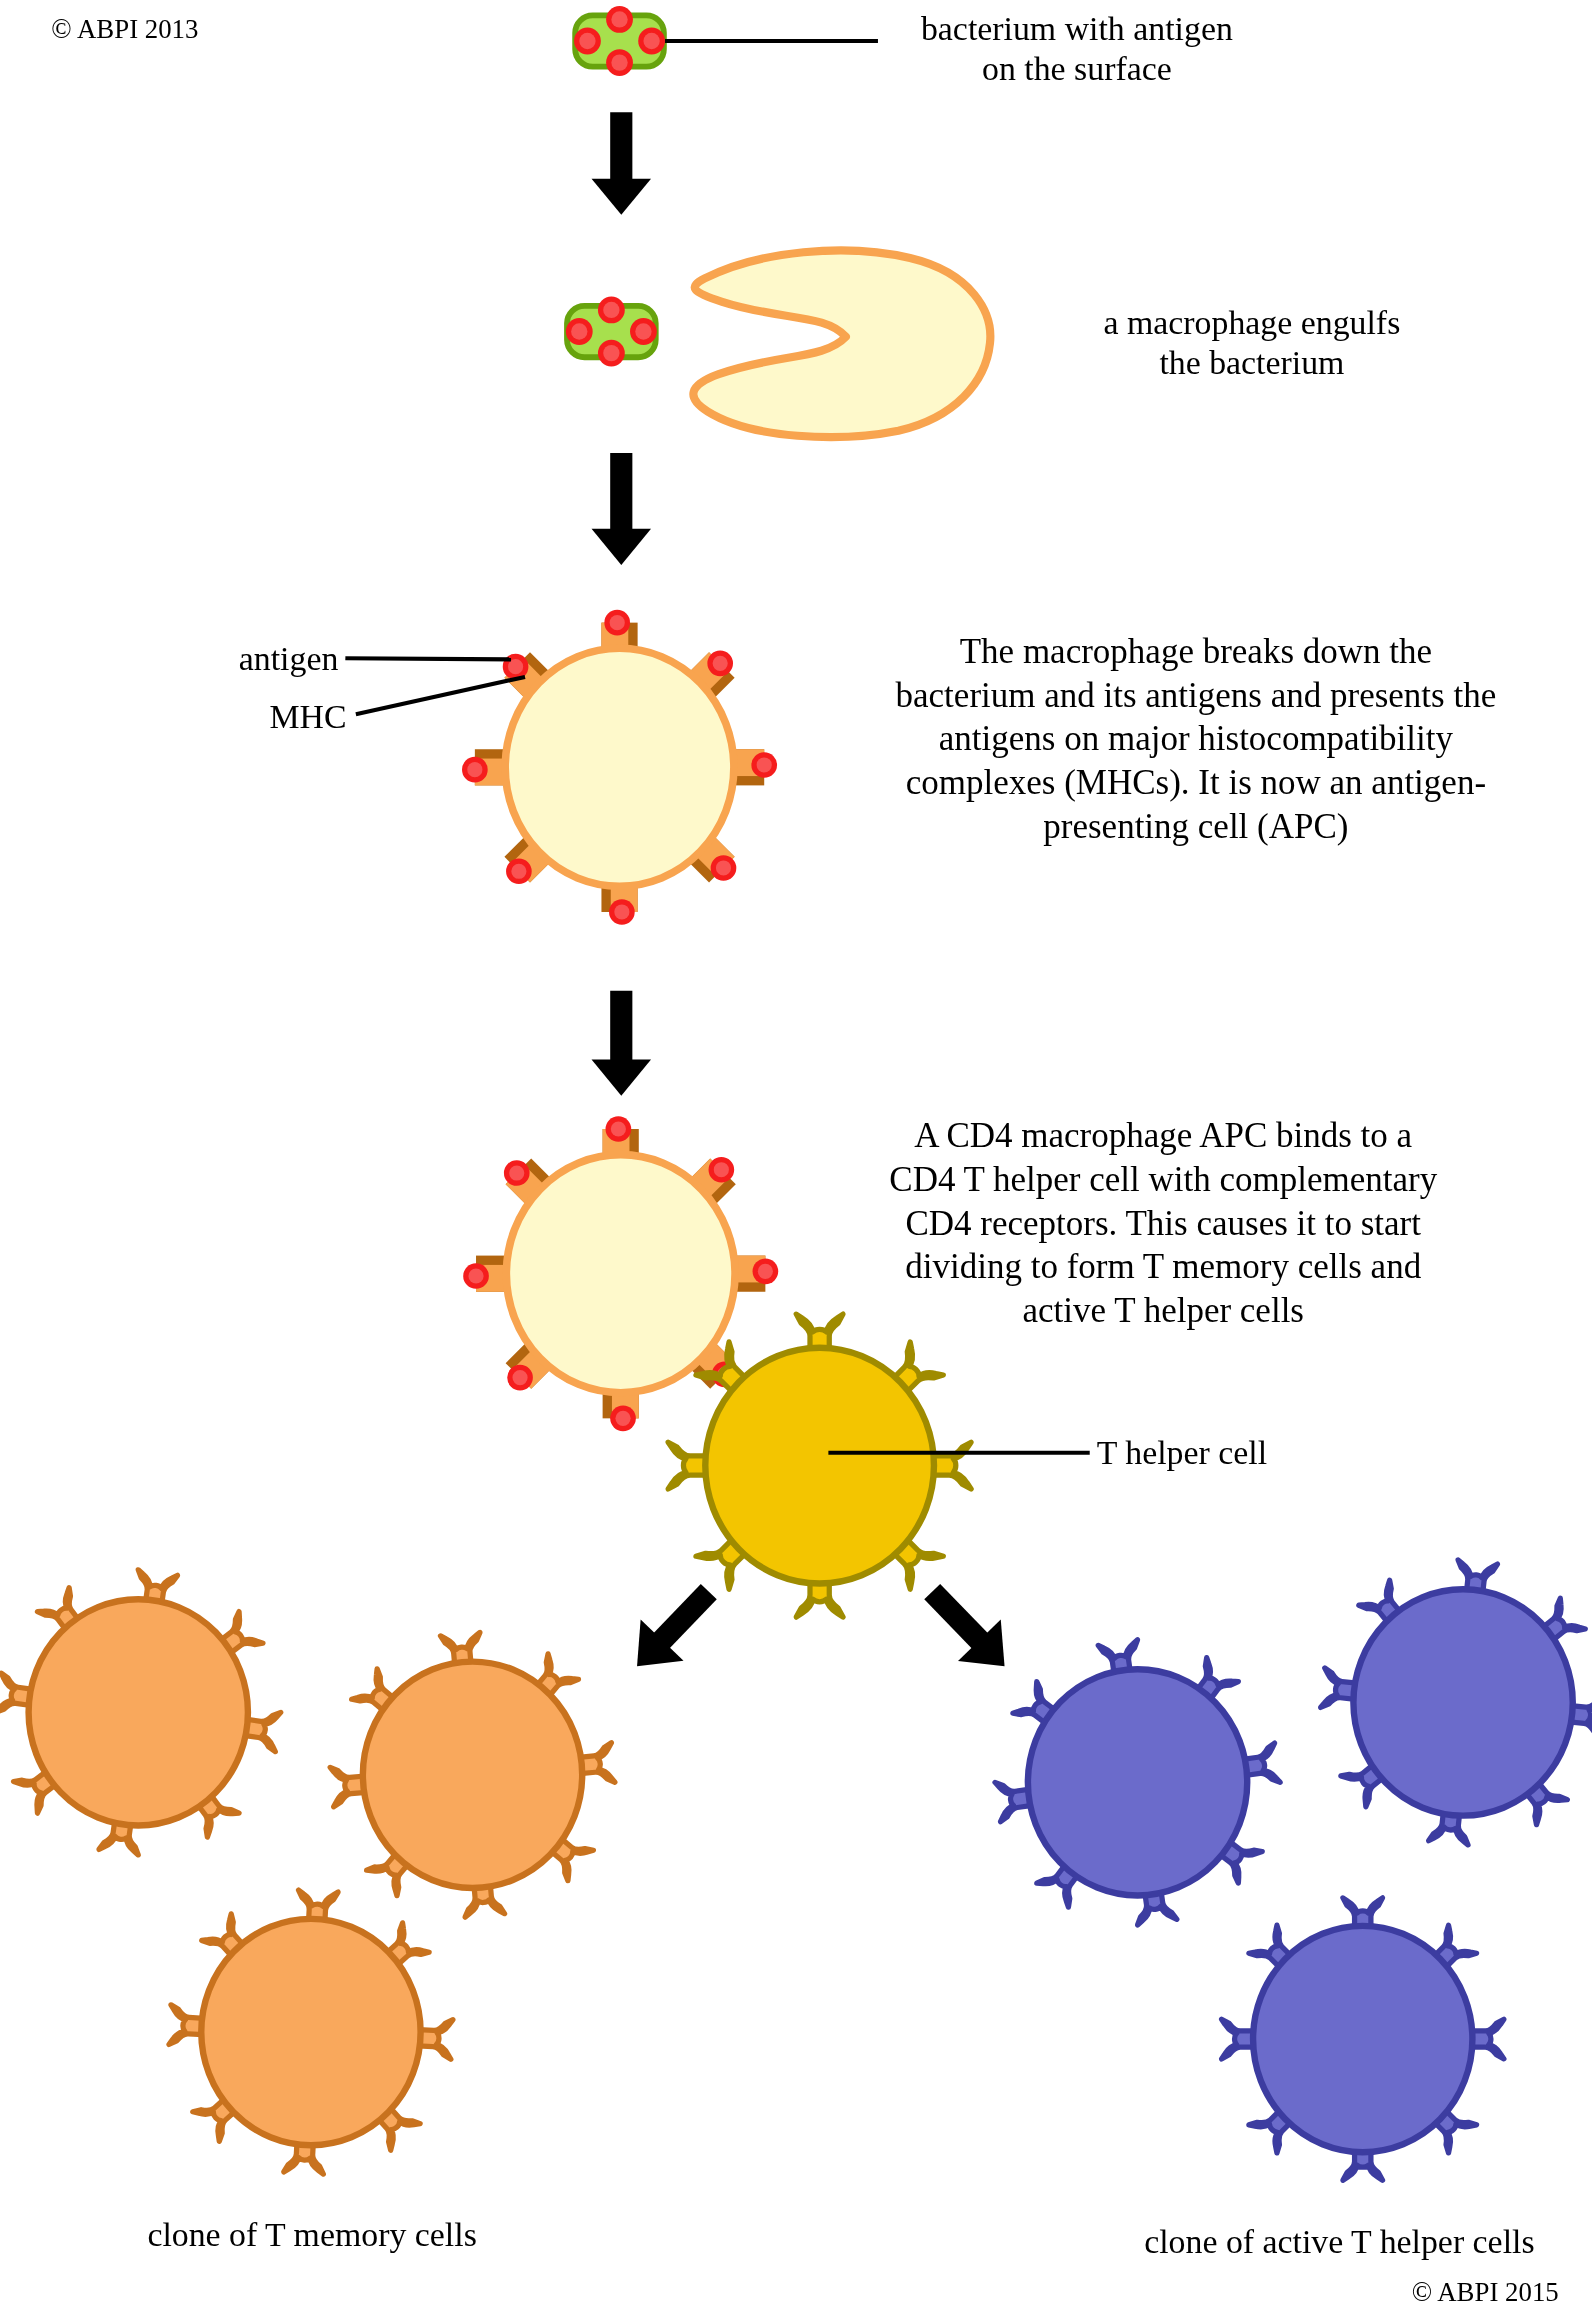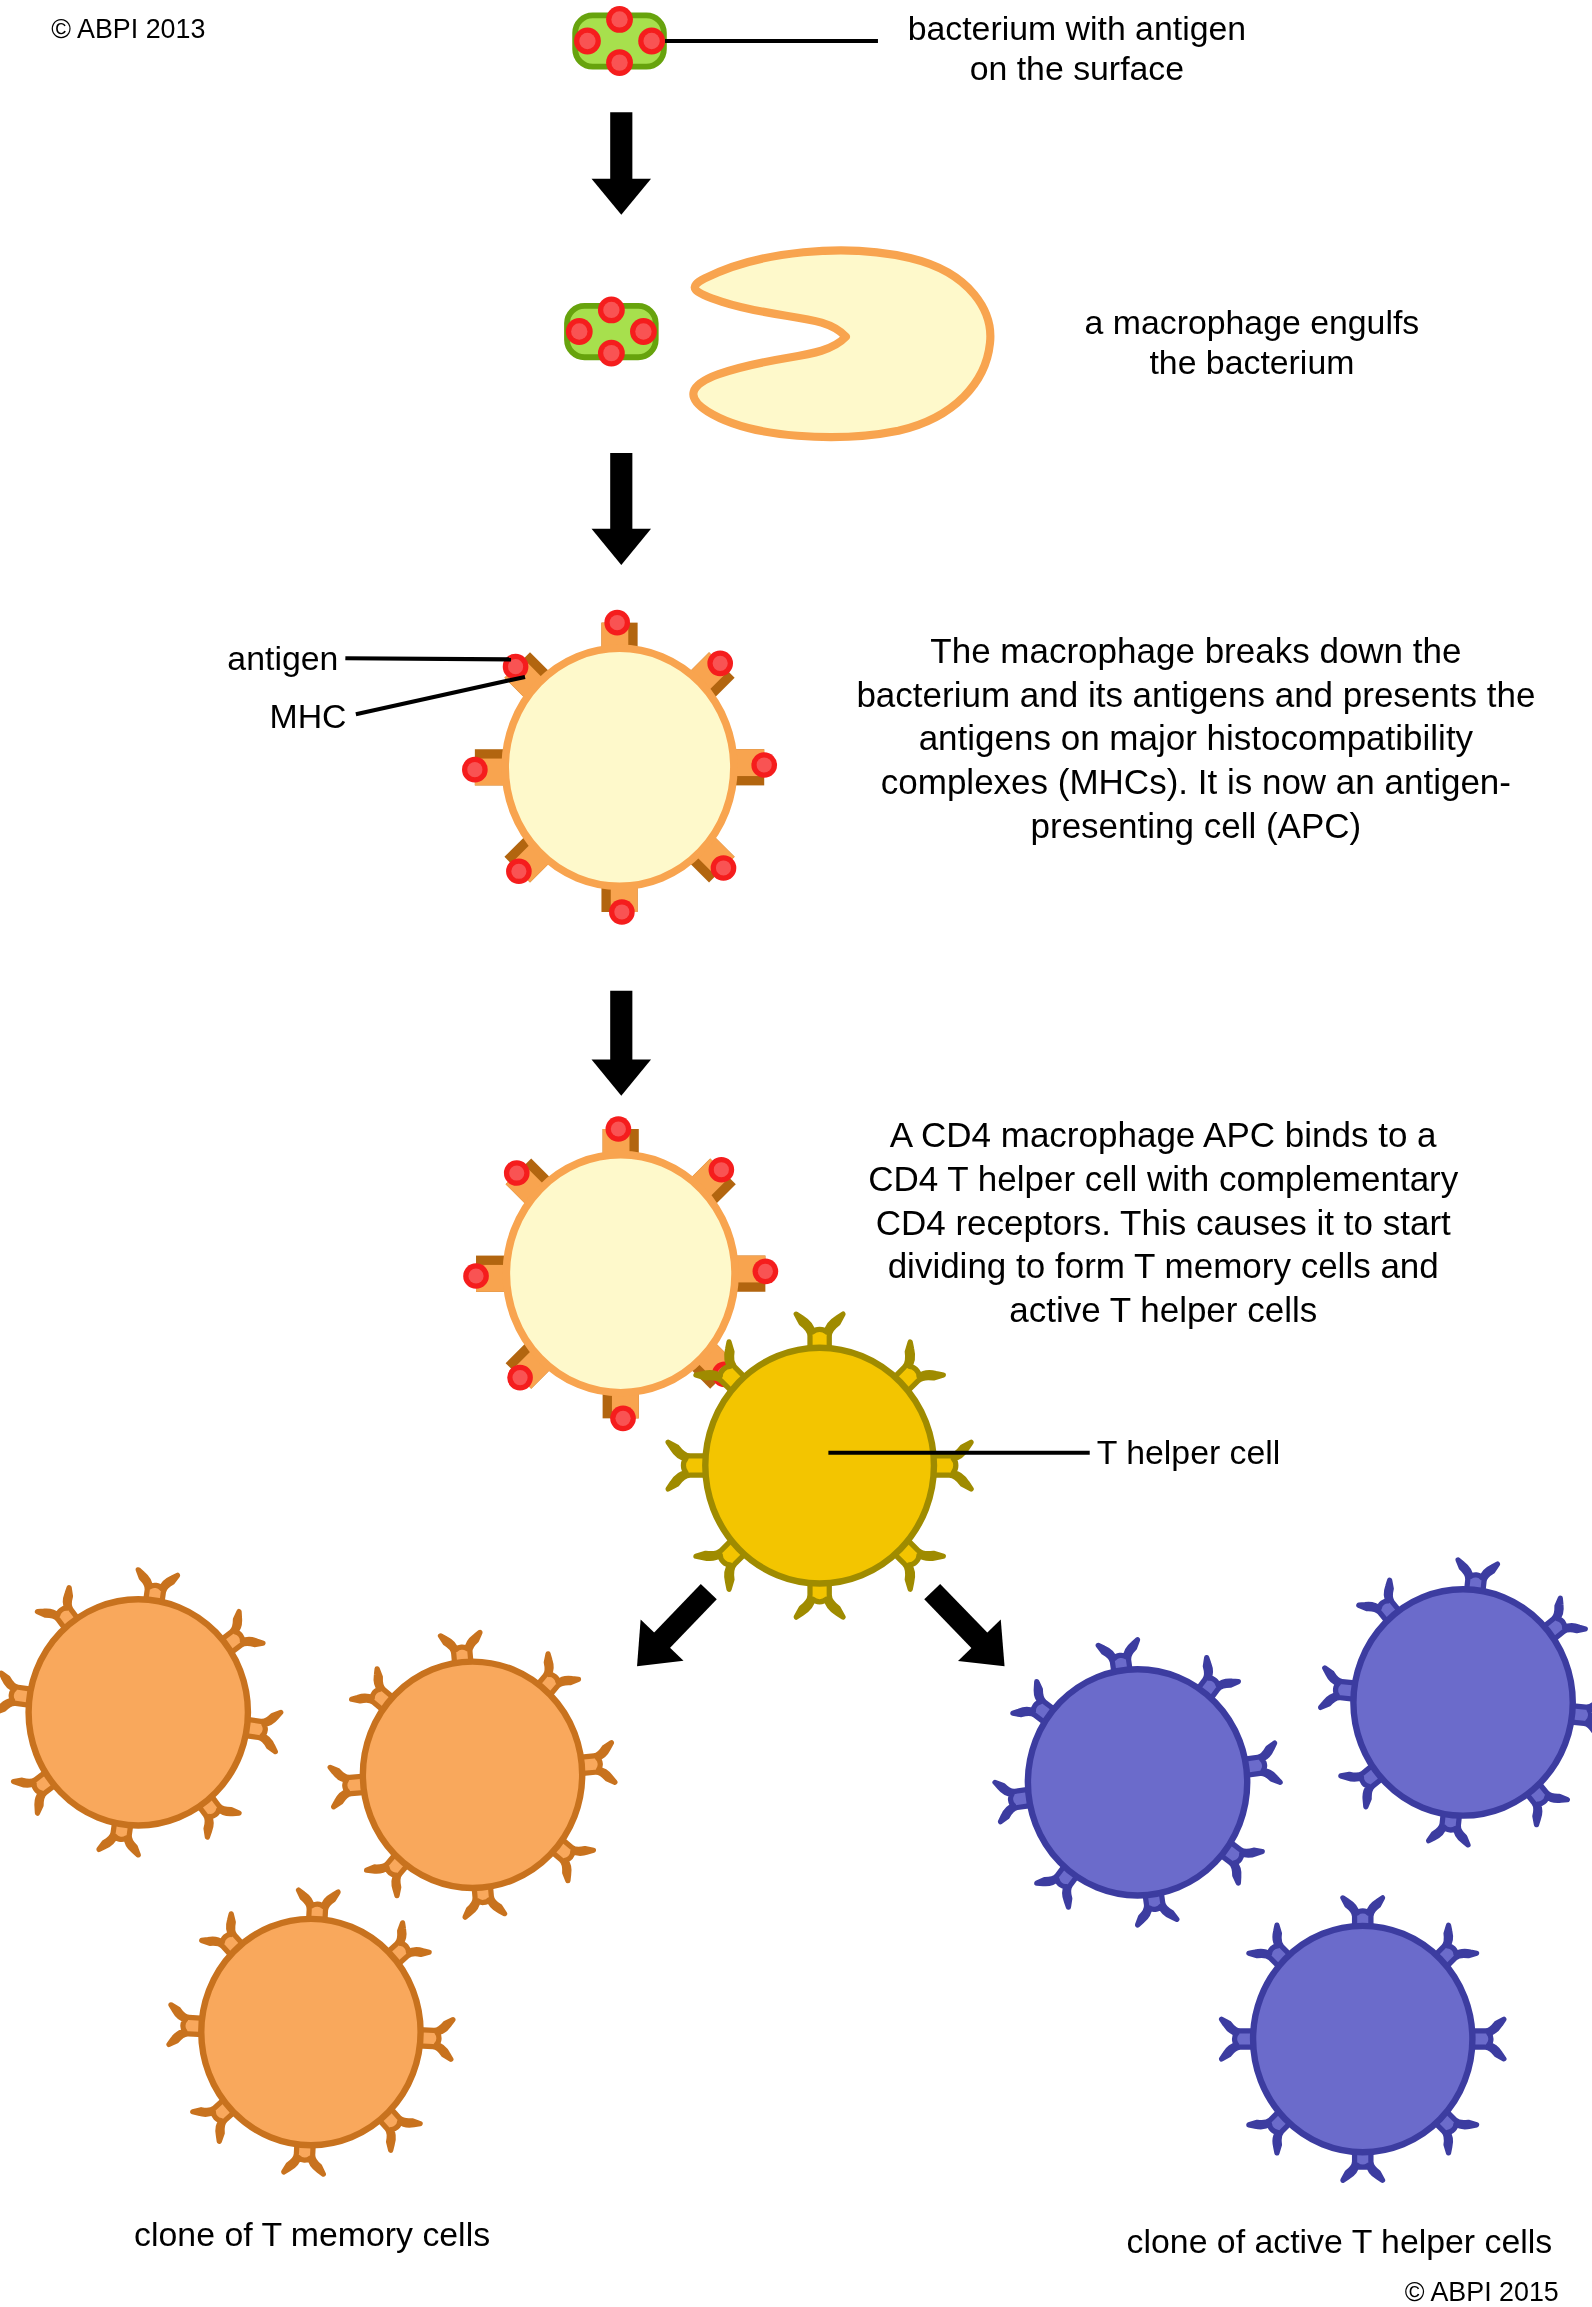--- a/index.html
+++ b/index.html
@@ -1,17 +1,17 @@
 <!DOCTYPE html>
 <html style="font-size:9.3px"><head>
 <meta charset="utf-8">
 <style>
   html,body{margin:0;padding:0;background:#ffffff;}
   body{width:1592px;height:2307px;font-family:"Liberation Sans",sans-serif;}
-  #stage{position:relative;width:1592px;height:2307px;background:#ffffff;overflow:hidden;}
+  #stage{position:relative;width:1592px;height:2307px;background:#ffffff;overflow:hidden;font-family:Liberation Serif, serif;}
   svg{position:absolute;left:0;top:0;}
   text{fill:#000000;}
   .lbl{font-size:58px;}
   .para{font-size:60px;}
   .copy{font-size:46px;}
   .leader{stroke:#000000;stroke-width:7;fill:none;}
 </style>
 </head>
 <body>
 

